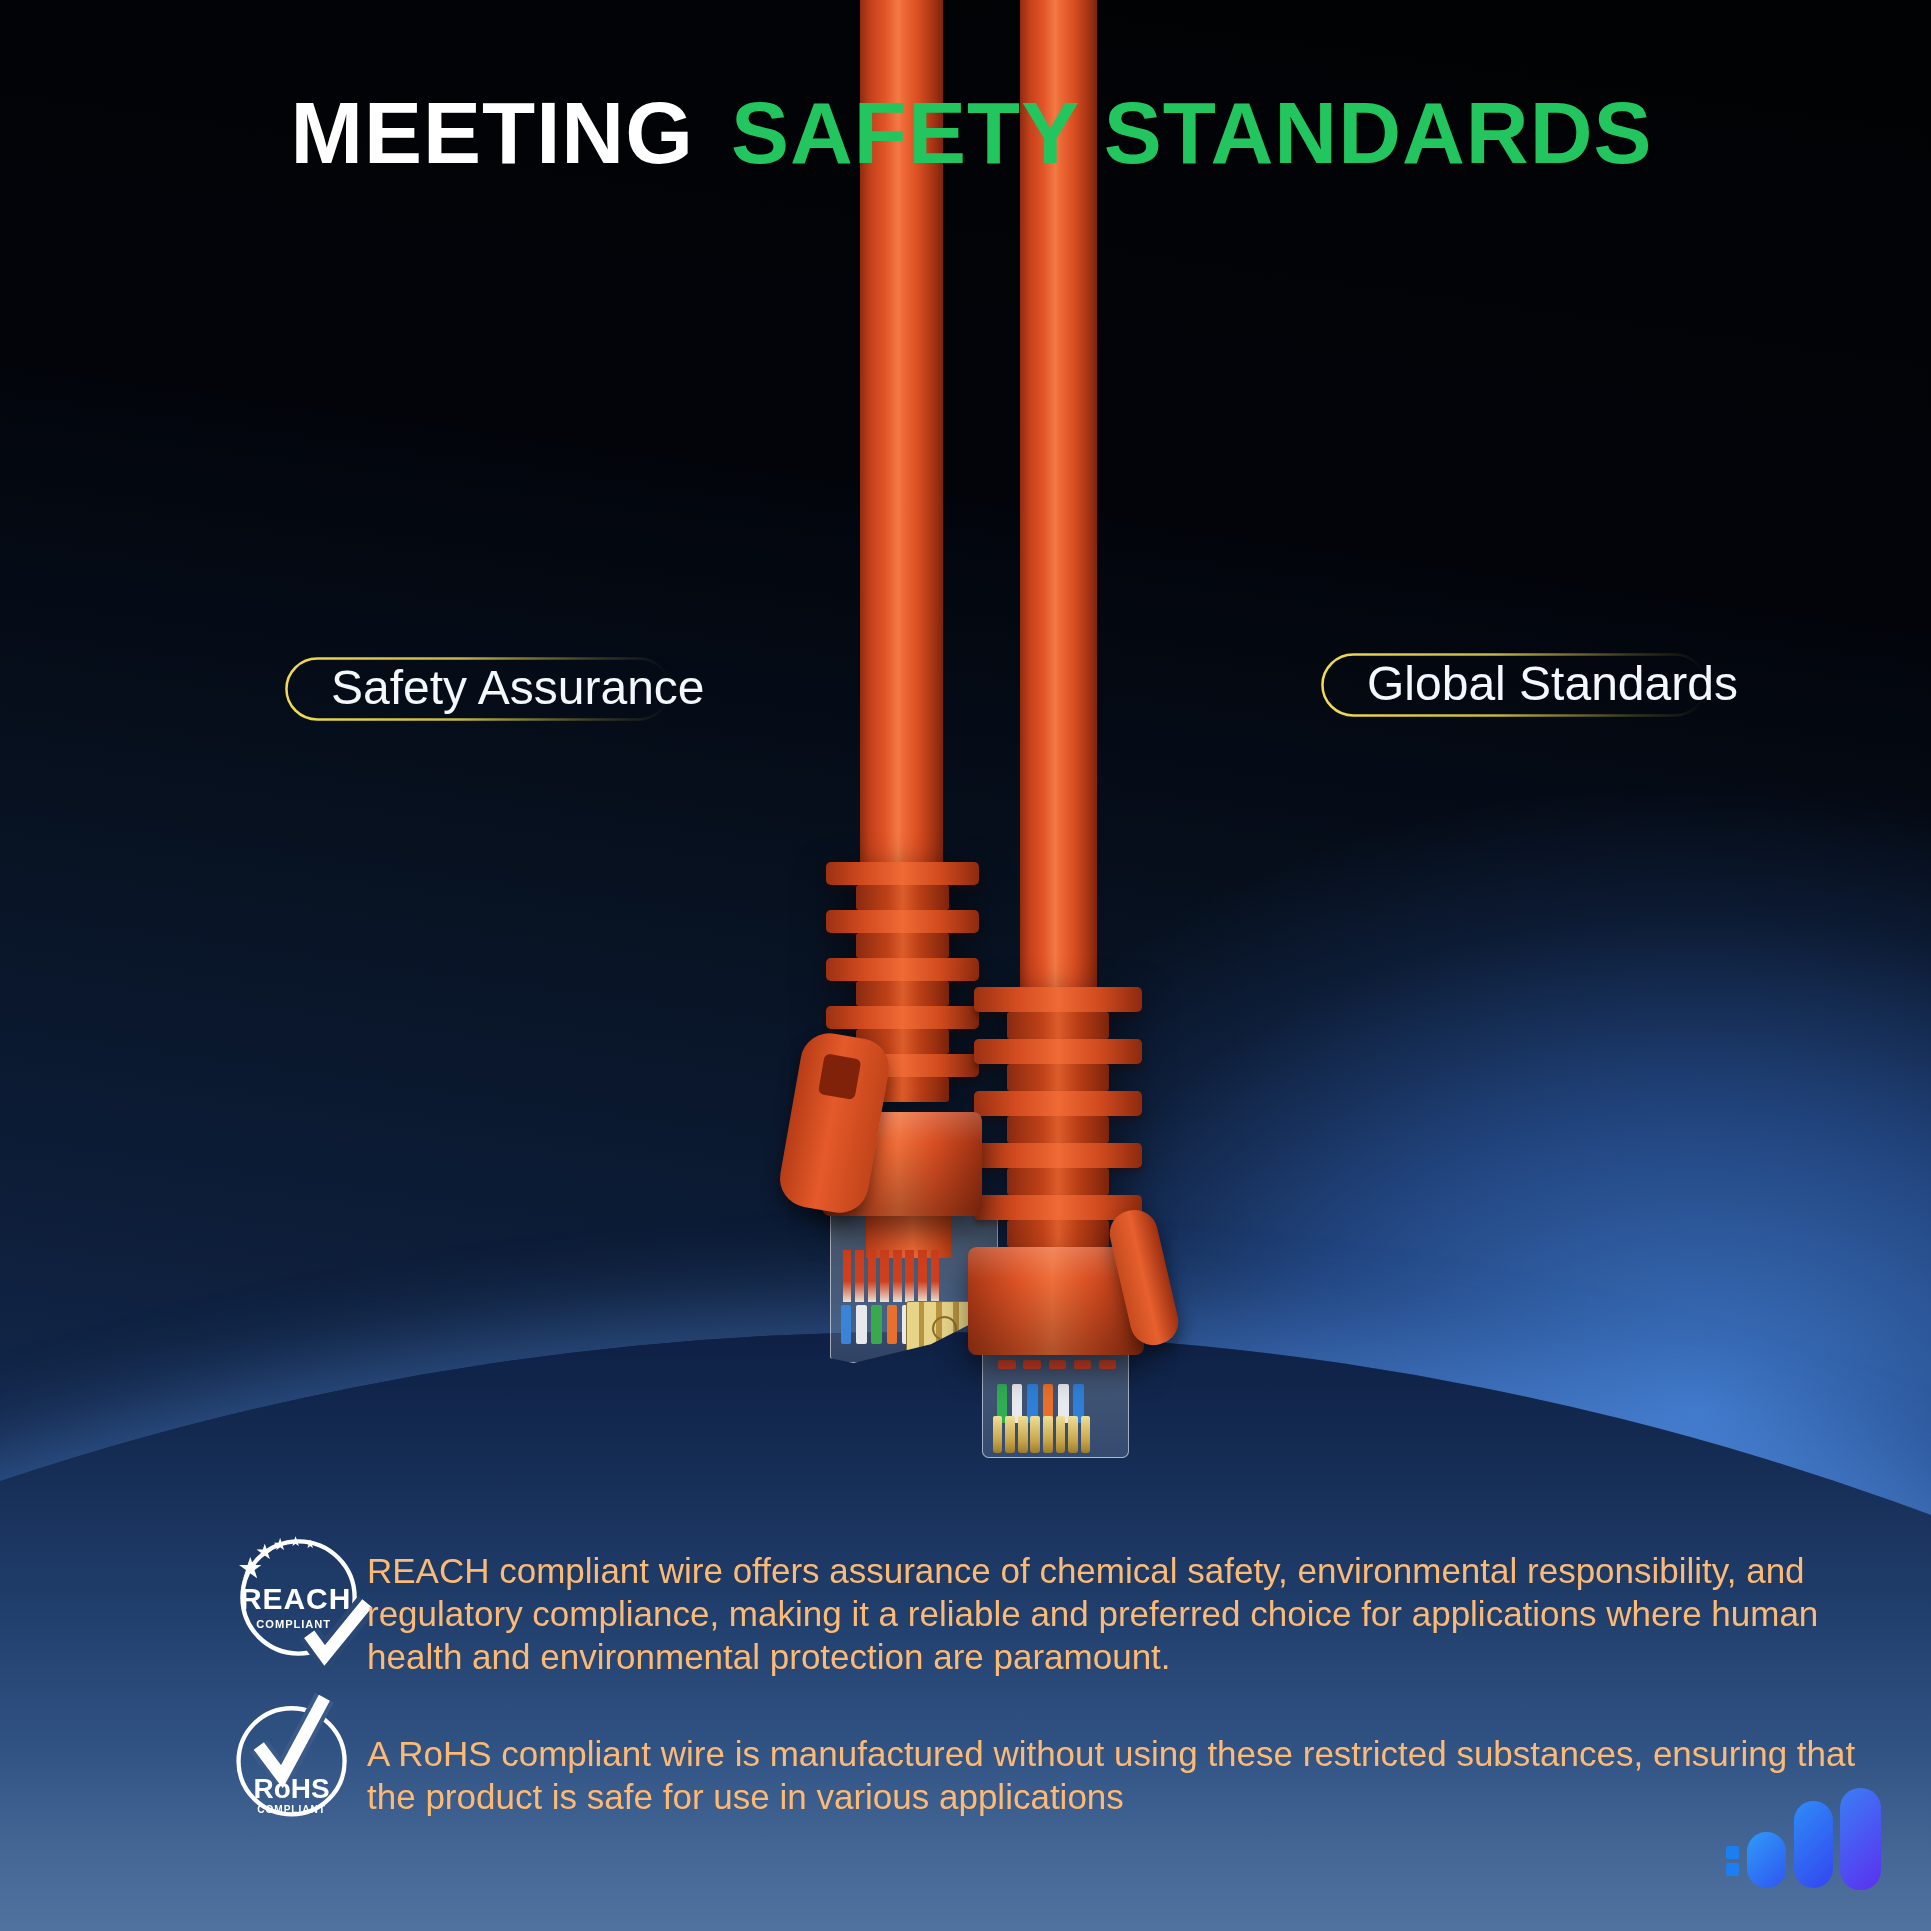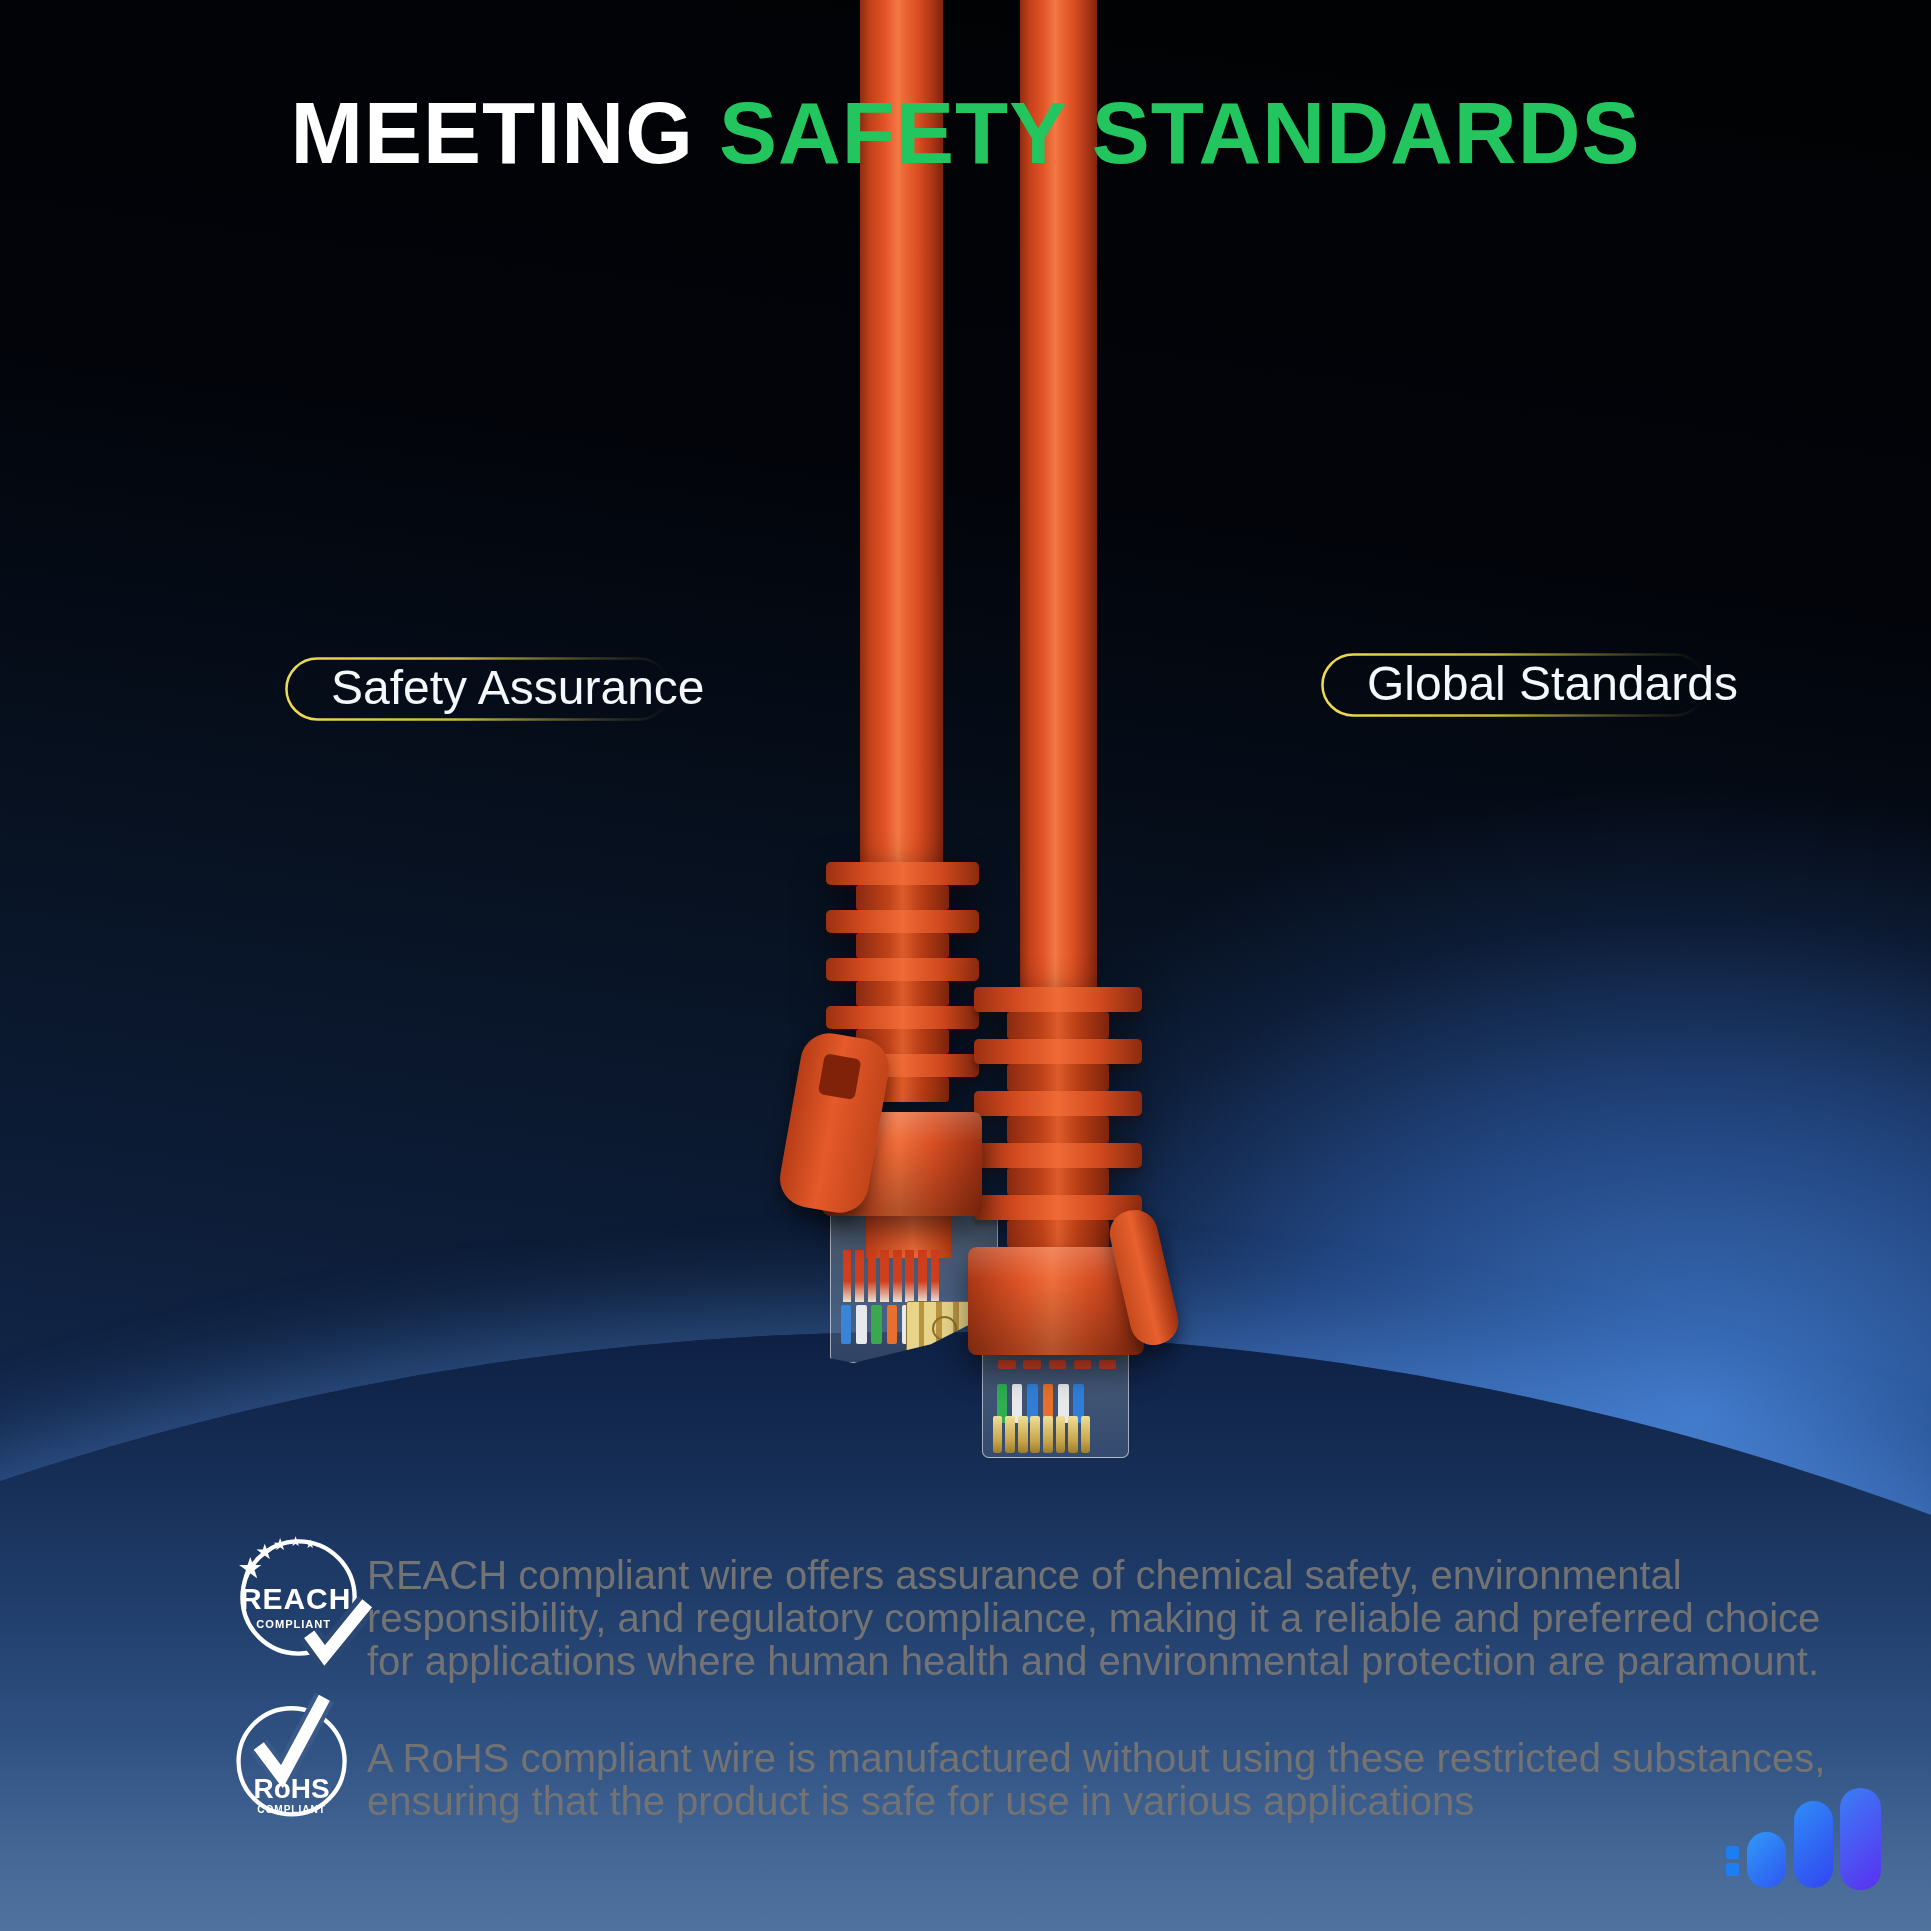--- a/index.html
+++ b/index.html
@@ -84,36 +84,36 @@
     border:2.9px solid #8a6f2c;border-radius:50%;}
   .dashes{position:absolute;left:15.4px;top:46px;display:flex;gap:7.7px;}
   .dash{width:17.4px;height:8.7px;background:#d84428;border-radius:1.9px;}
   .gold-comb{position:absolute;left:9.7px;top:102px;display:flex;gap:2.9px;}
   .tooth{width:9.7px;height:37px;border-radius:1.9px 1.9px 2.9px 2.9px;
     background:linear-gradient(180deg,#efdf96,#c6a246 70%,#9b7c2e);}
 
   
   .title{position:absolute;left:0;top:83px;width:100%;text-align:center;z-index:6;
     font-size:87px;font-weight:800;letter-spacing:1px;white-space:nowrap;}
-  .title .t-white{color:#ffffff;}
+  .title .t-white{color:#ffffff;margin-left:12px;}
   .title .t-yellow{color:#22c55e;}
 
   
   .pill{position:absolute;z-index:6;height:64px;}
   .pill svg{position:absolute;left:0;top:0;}
   .pill span{position:relative;display:block;padding:0 19.3px 0 46px;line-height:62px;
     font-size:48px;color:#f4f7fb;white-space:nowrap;}
   .pill.p1{left:285px;top:657px;width:386px;}
   .pill.p2{left:243px;top:790px;width:483px;}
   .pill.p3{left:1321px;top:653px;width:386px;}
   .pill.p4{left:1350px;top:792px;width:338px;}
 
   
-  .comp-text{position:absolute;left:367px;width:1506px;z-index:6;color:#737373;
-    font-size:40px;line-height:43px;}
+  .comp-text{position:absolute;left:367px;width:1506px;z-index:6;color:#fdba74;
+    font-size:35px;line-height:43px;}
   .comp-text.r1{top:1514px;}
   .comp-text.r2{top:1697px;}
   .badge{position:absolute;z-index:6;}
   .badge.reach{left:226px;top:1520px;}
   .badge.rohs{left:226px;top:1684px;}
 
   
   .logo{position:absolute;left:1726px;top:1786px;width:156px;height:106px;z-index:6;}
   .logo .sq{position:absolute;width:12.6px;height:12.6px;border-radius:1.9px;background:#1d7ef2;}
   .logo .sq.s1{left:0;top:60px;} .logo .sq.s2{left:0;top:77px;}

